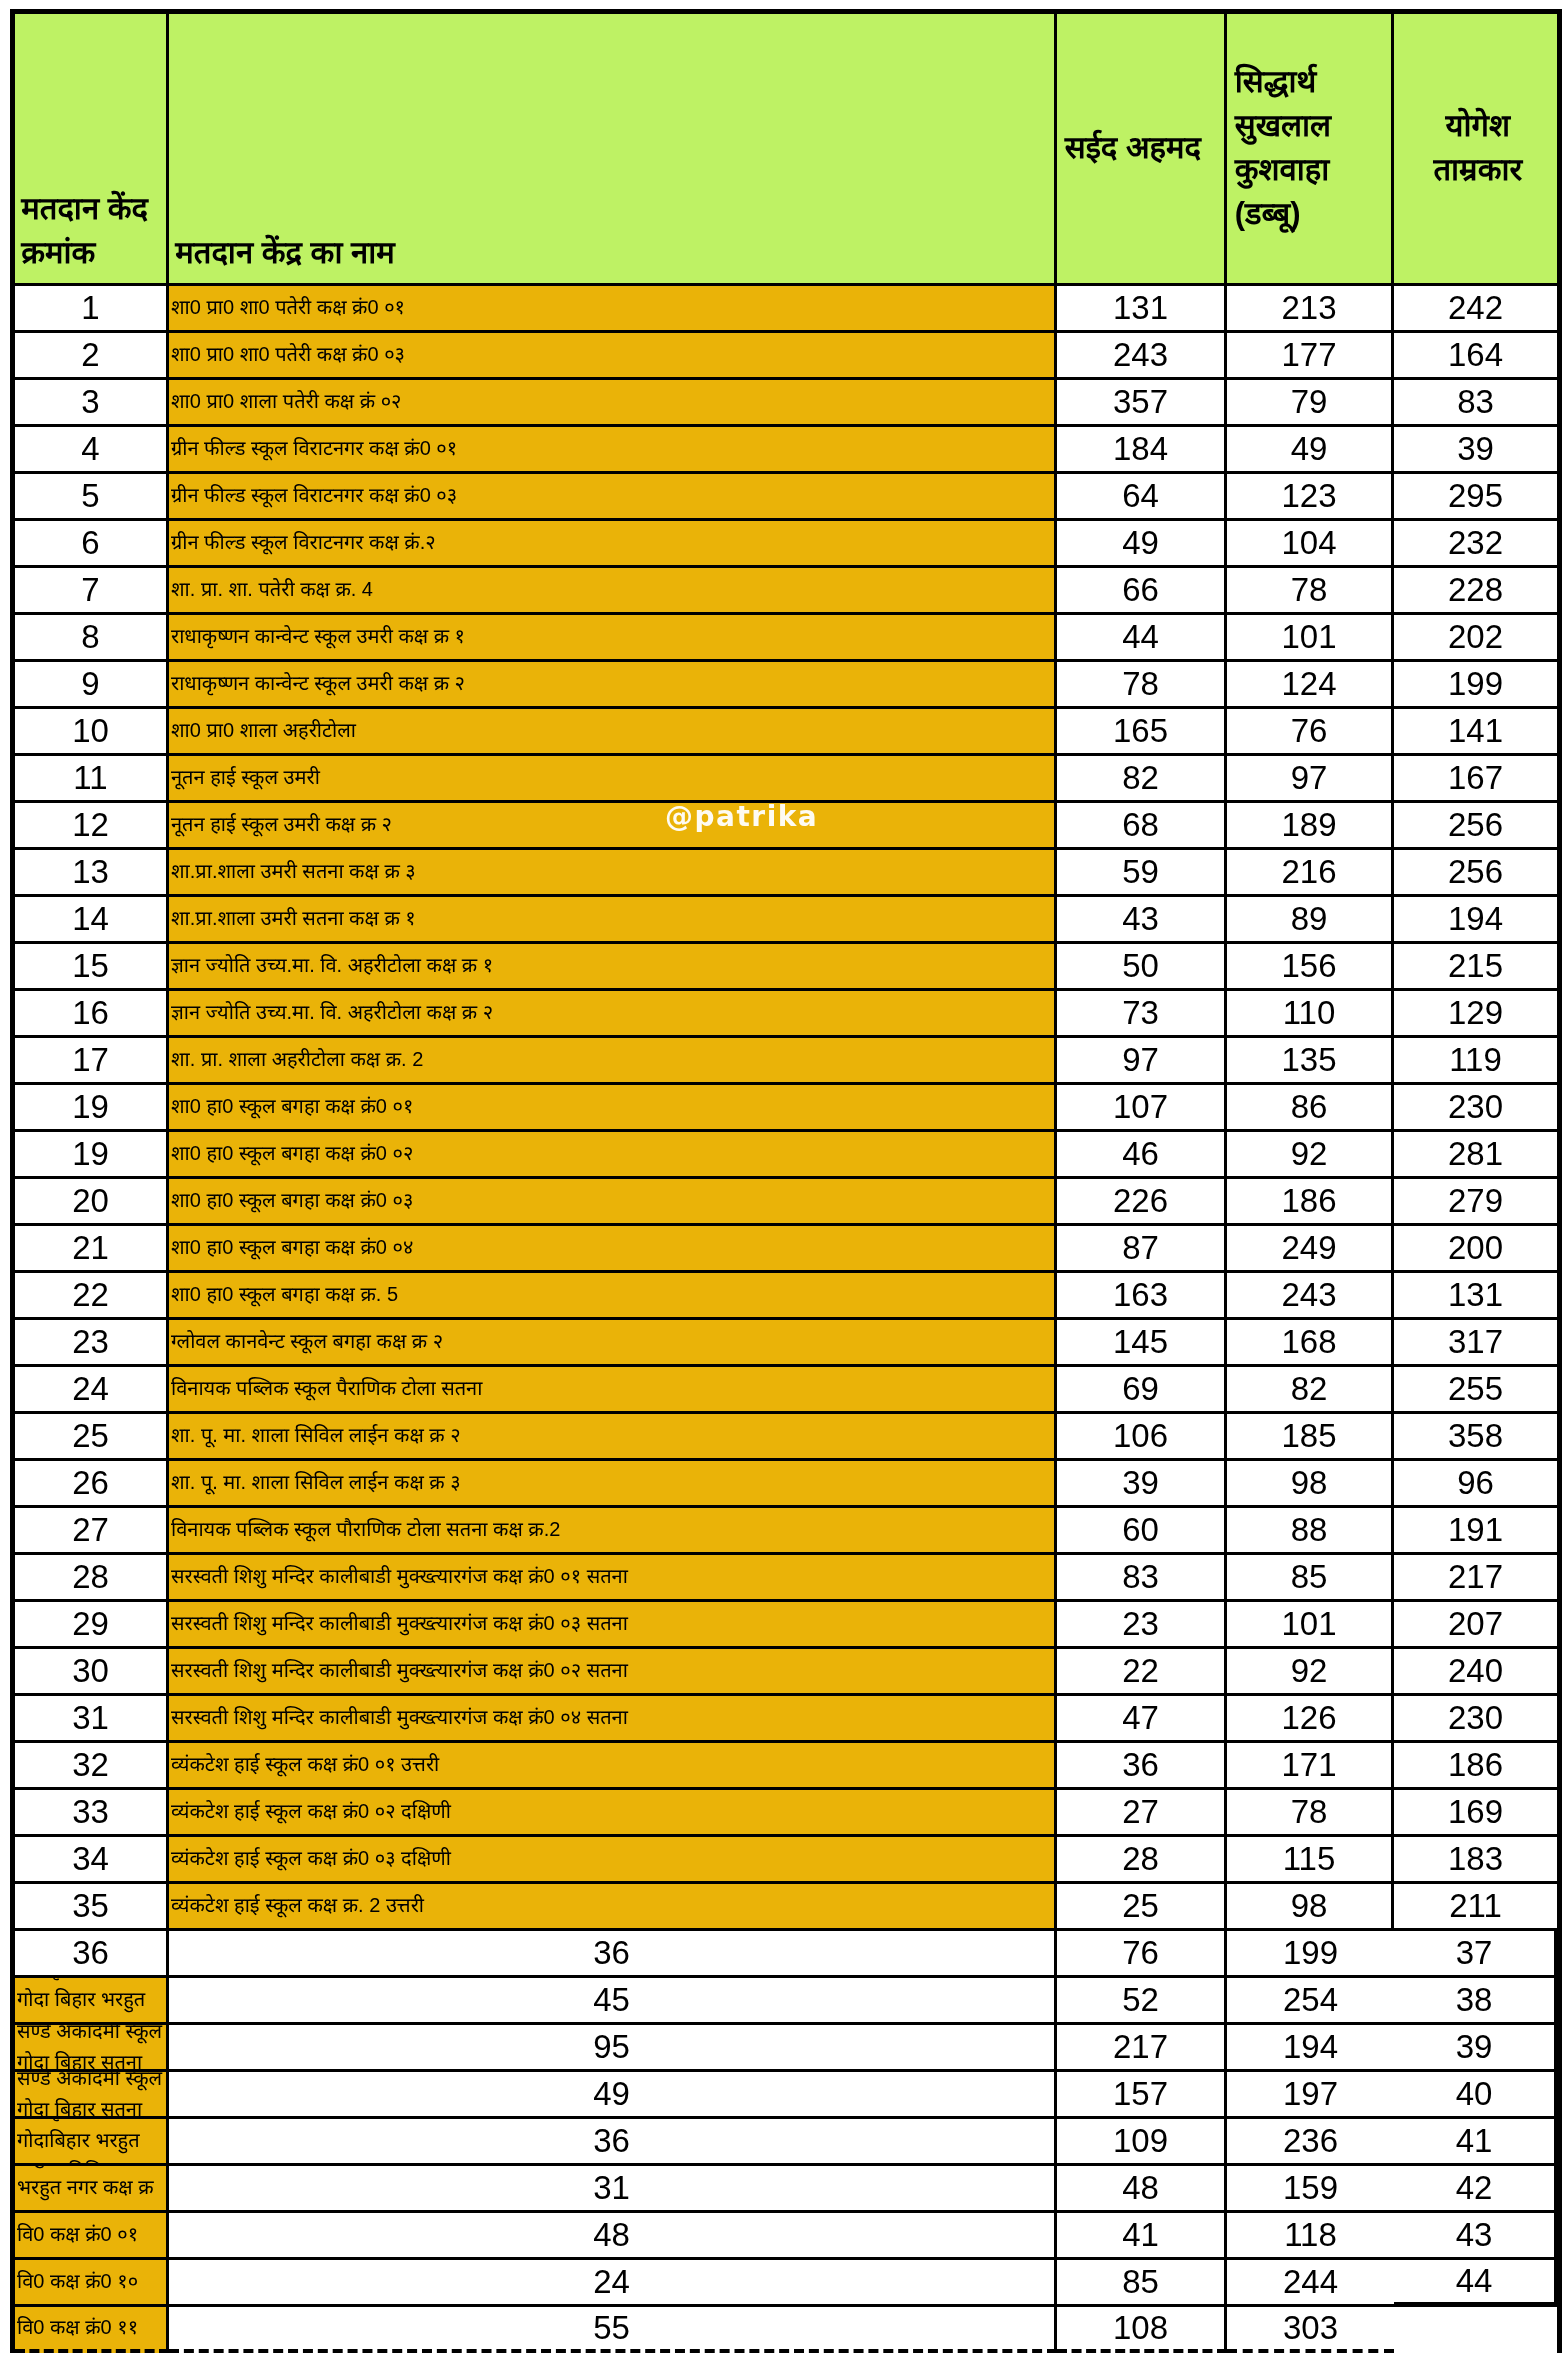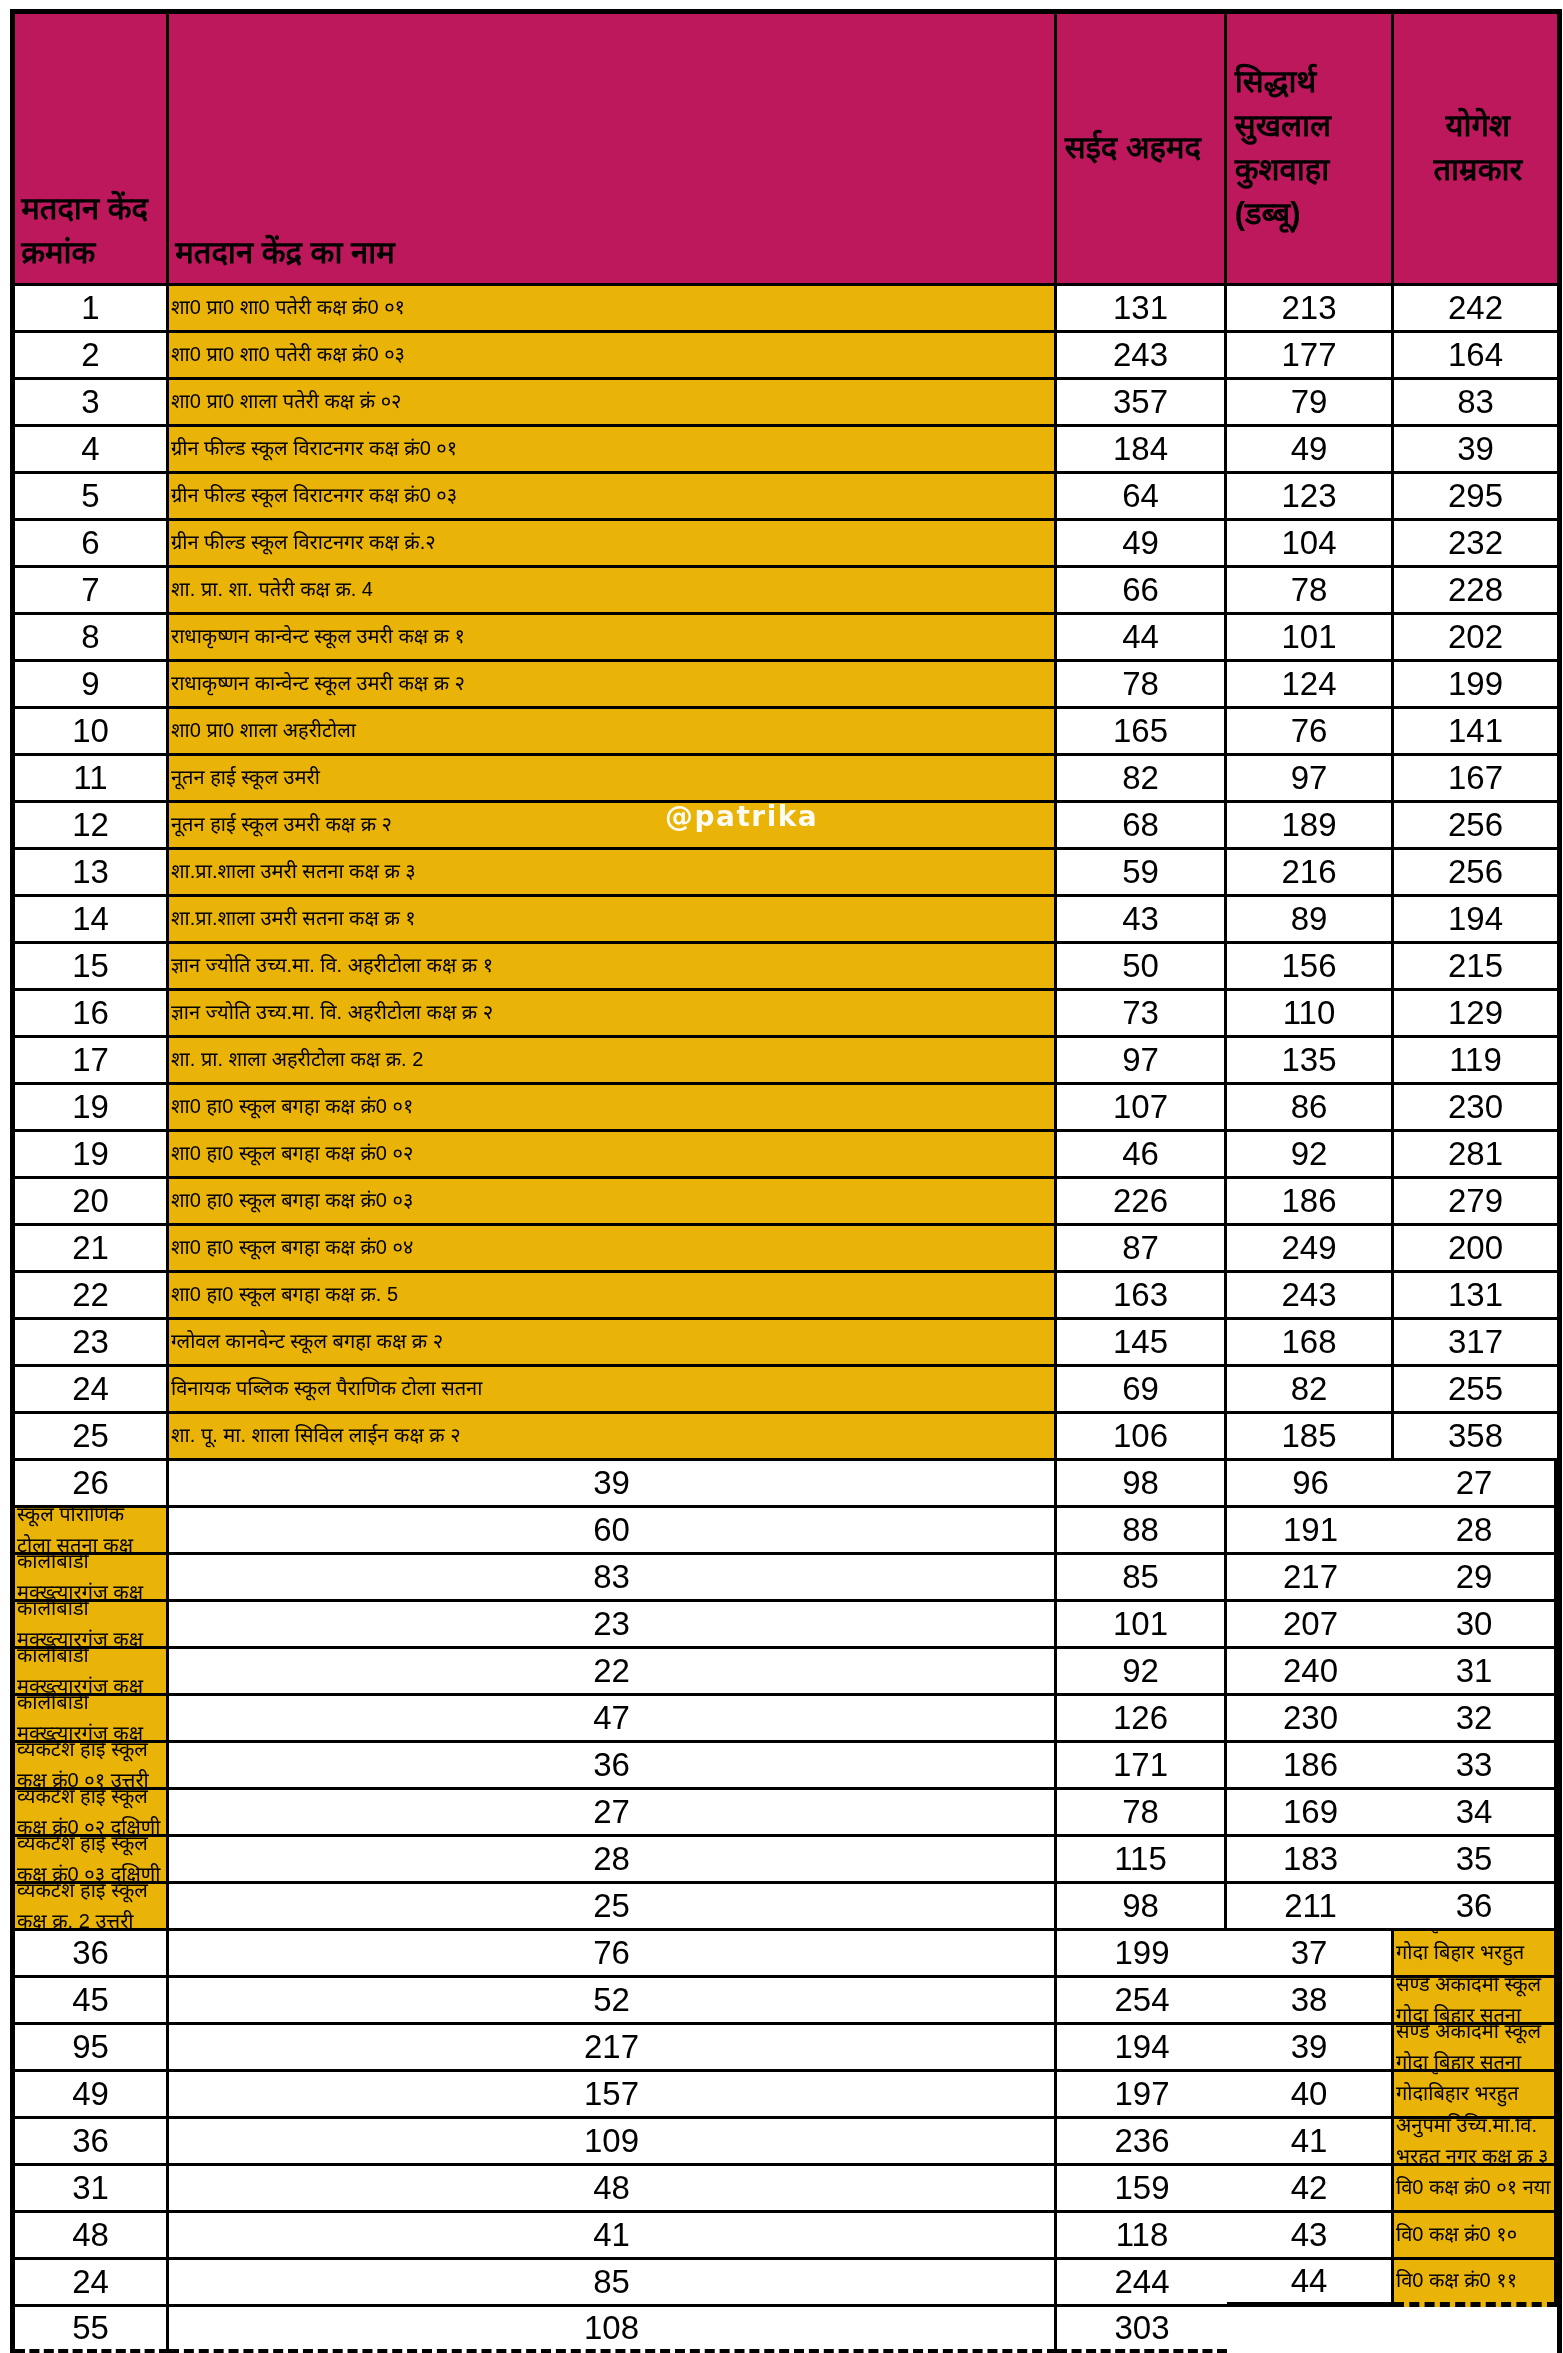--- a/index.html
+++ b/index.html
@@ -19,21 +19,21 @@
   .cell{
     box-sizing:border-box;
     border-right:3.9px solid #000;
     border-bottom:3.9px solid #000;
     overflow:hidden;
     color:#000;
   }
   .cell.col5{border-right:none;text-align:center;}
   
   .hdr{
-    background:#be185d;
+    background:#bef264;
     font-size:31px;line-height:44px;font-weight:700;
     display:flex;
   }
   .hdr-bottom{align-items:flex-end;padding:0 3.1px 7.7px 6.2px;}
   .hdr-mid{align-items:center;padding-left:7.7px;padding-right:3.1px;}
   
   .c-no{
     background:#ffffff;display:flex;align-items:center;justify-content:center;
     font-size:33px;font-weight:400;
   }
@@ -183,20 +183,21 @@
     <div class="cell c-name col2">विनायक पब्लिक स्कूल पैराणिक टोला सतना</div>
     <div class="cell c-val col3">69</div>
     <div class="cell c-val col4">82</div>
     <div class="cell c-val col5">255</div>
     <div class="cell c-no col1">25</div>
     <div class="cell c-name col2">शा. पू. मा. शाला सिविल लाईन कक्ष क्र २</div>
     <div class="cell c-val col3">106</div>
     <div class="cell c-val col4">185</div>
     <div class="cell c-val col5">358</div>
     <div class="cell c-no col1">26</div>
+    <div class="cell c-name col2">शा. पू. मा. शाला सिविल लाईन कक्ष क्र ३</div>
     <div class="cell c-val col3">39</div>
     <div class="cell c-val col4">98</div>
     <div class="cell c-val col5">96</div>
     <div class="cell c-no col1">27</div>
     <div class="cell c-name col2">विनायक पब्लिक स्कूल पौराणिक टोला सतना कक्ष क्र.2</div>
     <div class="cell c-val col3">60</div>
     <div class="cell c-val col4">88</div>
     <div class="cell c-val col5">191</div>
     <div class="cell c-no col1">28</div>
     <div class="cell c-name col2">सरस्वती शिशु मन्दिर कालीबाडी मुक्ख्त्यारगंज कक्ष क्रं0 ०१ सतना</div>

